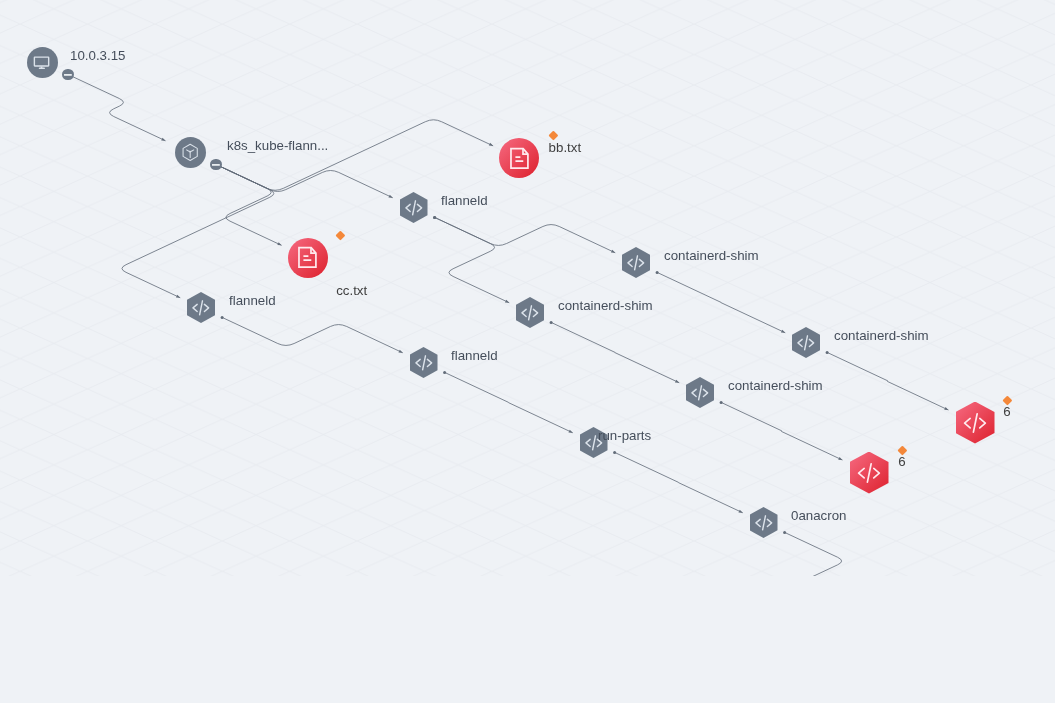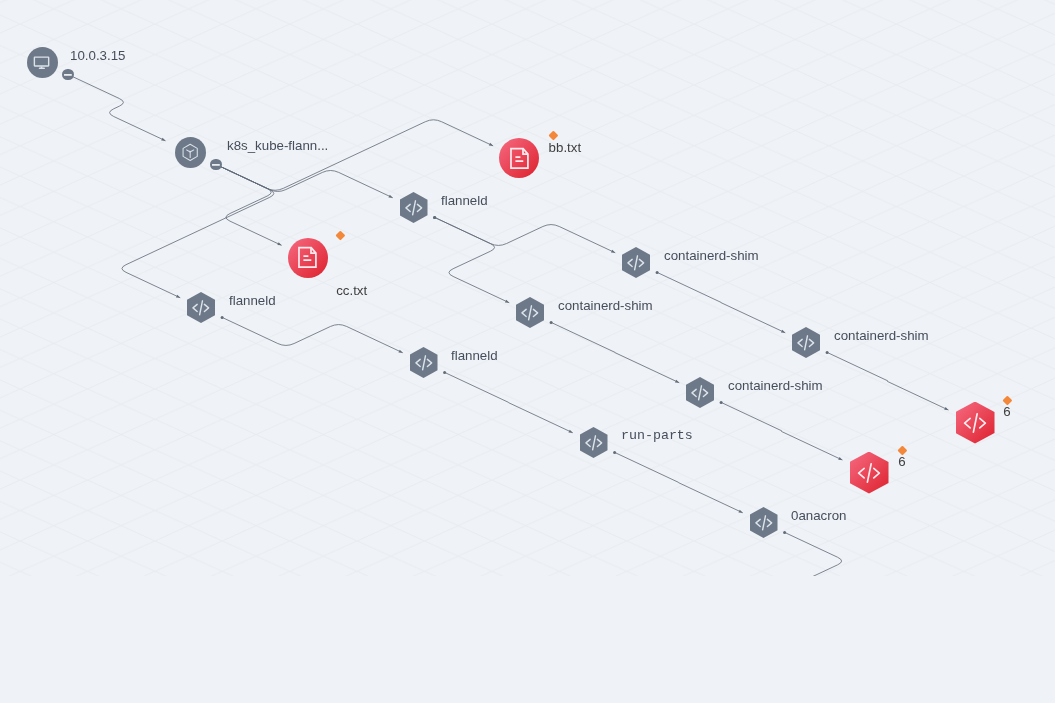--- a/index.html
+++ b/index.html
@@ -204,21 +204,21 @@
           <path d="M11.7 2.9 L8.8 17.1" fill="none" stroke="#dbe2ea" stroke-width="1.45" stroke-linecap="round"></path>
         </svg>
       </div>
       <div class="lbl" style="left: 728px; top: 385.5px;">containerd-shim</div>
       <div class="node" style="left: 579.5px; top: 427px; width: 28px; height: 31px; clip-path: polygon(50% 0%, 100% 25%, 100% 75%, 50% 100%, 0% 75%, 0% 25%); background: rgb(109, 121, 136);">
         <svg width="19.599999999999998" height="19.599999999999998" viewBox="0 0 20 20">
           <path d="M6.3 6.5 L2.0 10.1 L6.3 13.8 M13.7 6.5 L18.0 10.1 L13.7 13.8" fill="none" stroke="#dbe2ea" stroke-width="1.45" stroke-linecap="round" stroke-linejoin="round"></path>
           <path d="M11.7 2.9 L8.8 17.1" fill="none" stroke="#dbe2ea" stroke-width="1.45" stroke-linecap="round"></path>
         </svg>
       </div>
-      <div class="lbl" style="left: 621px; top: 435.5px; font-family: Liberation Mono, monospace;">run-parts</div>
+      <div class="lbl" style="left: 598px; top: 435.5px;">run-parts</div>
       <div class="node" style="left: 749.5px; top: 507px; width: 28px; height: 31px; clip-path: polygon(50% 0%, 100% 25%, 100% 75%, 50% 100%, 0% 75%, 0% 25%); background: rgb(109, 121, 136);">
         <svg width="19.599999999999998" height="19.599999999999998" viewBox="0 0 20 20">
           <path d="M6.3 6.5 L2.0 10.1 L6.3 13.8 M13.7 6.5 L18.0 10.1 L13.7 13.8" fill="none" stroke="#dbe2ea" stroke-width="1.45" stroke-linecap="round" stroke-linejoin="round"></path>
           <path d="M11.7 2.9 L8.8 17.1" fill="none" stroke="#dbe2ea" stroke-width="1.45" stroke-linecap="round"></path>
         </svg>
       </div>
       <div class="lbl" style="left: 791px; top: 515.5px;">0anacron</div>
       <div class="node" style="left: 955.5px; top: 401.5px; width: 39px; height: 42px; clip-path: polygon(50% 0%, 100% 25%, 100% 75%, 50% 100%, 0% 75%, 0% 25%); background: linear-gradient(135deg, rgb(246, 106, 129) 0%, rgb(221, 32, 44) 100%);">
         <svg width="25.935000000000002" height="25.935000000000002" viewBox="0 0 20 20">
           <path d="M6.3 6.5 L2.0 10.1 L6.3 13.8 M13.7 6.5 L18.0 10.1 L13.7 13.8" fill="none" stroke="#ffeaee" stroke-width="1.305" stroke-linecap="round" stroke-linejoin="round"></path>

